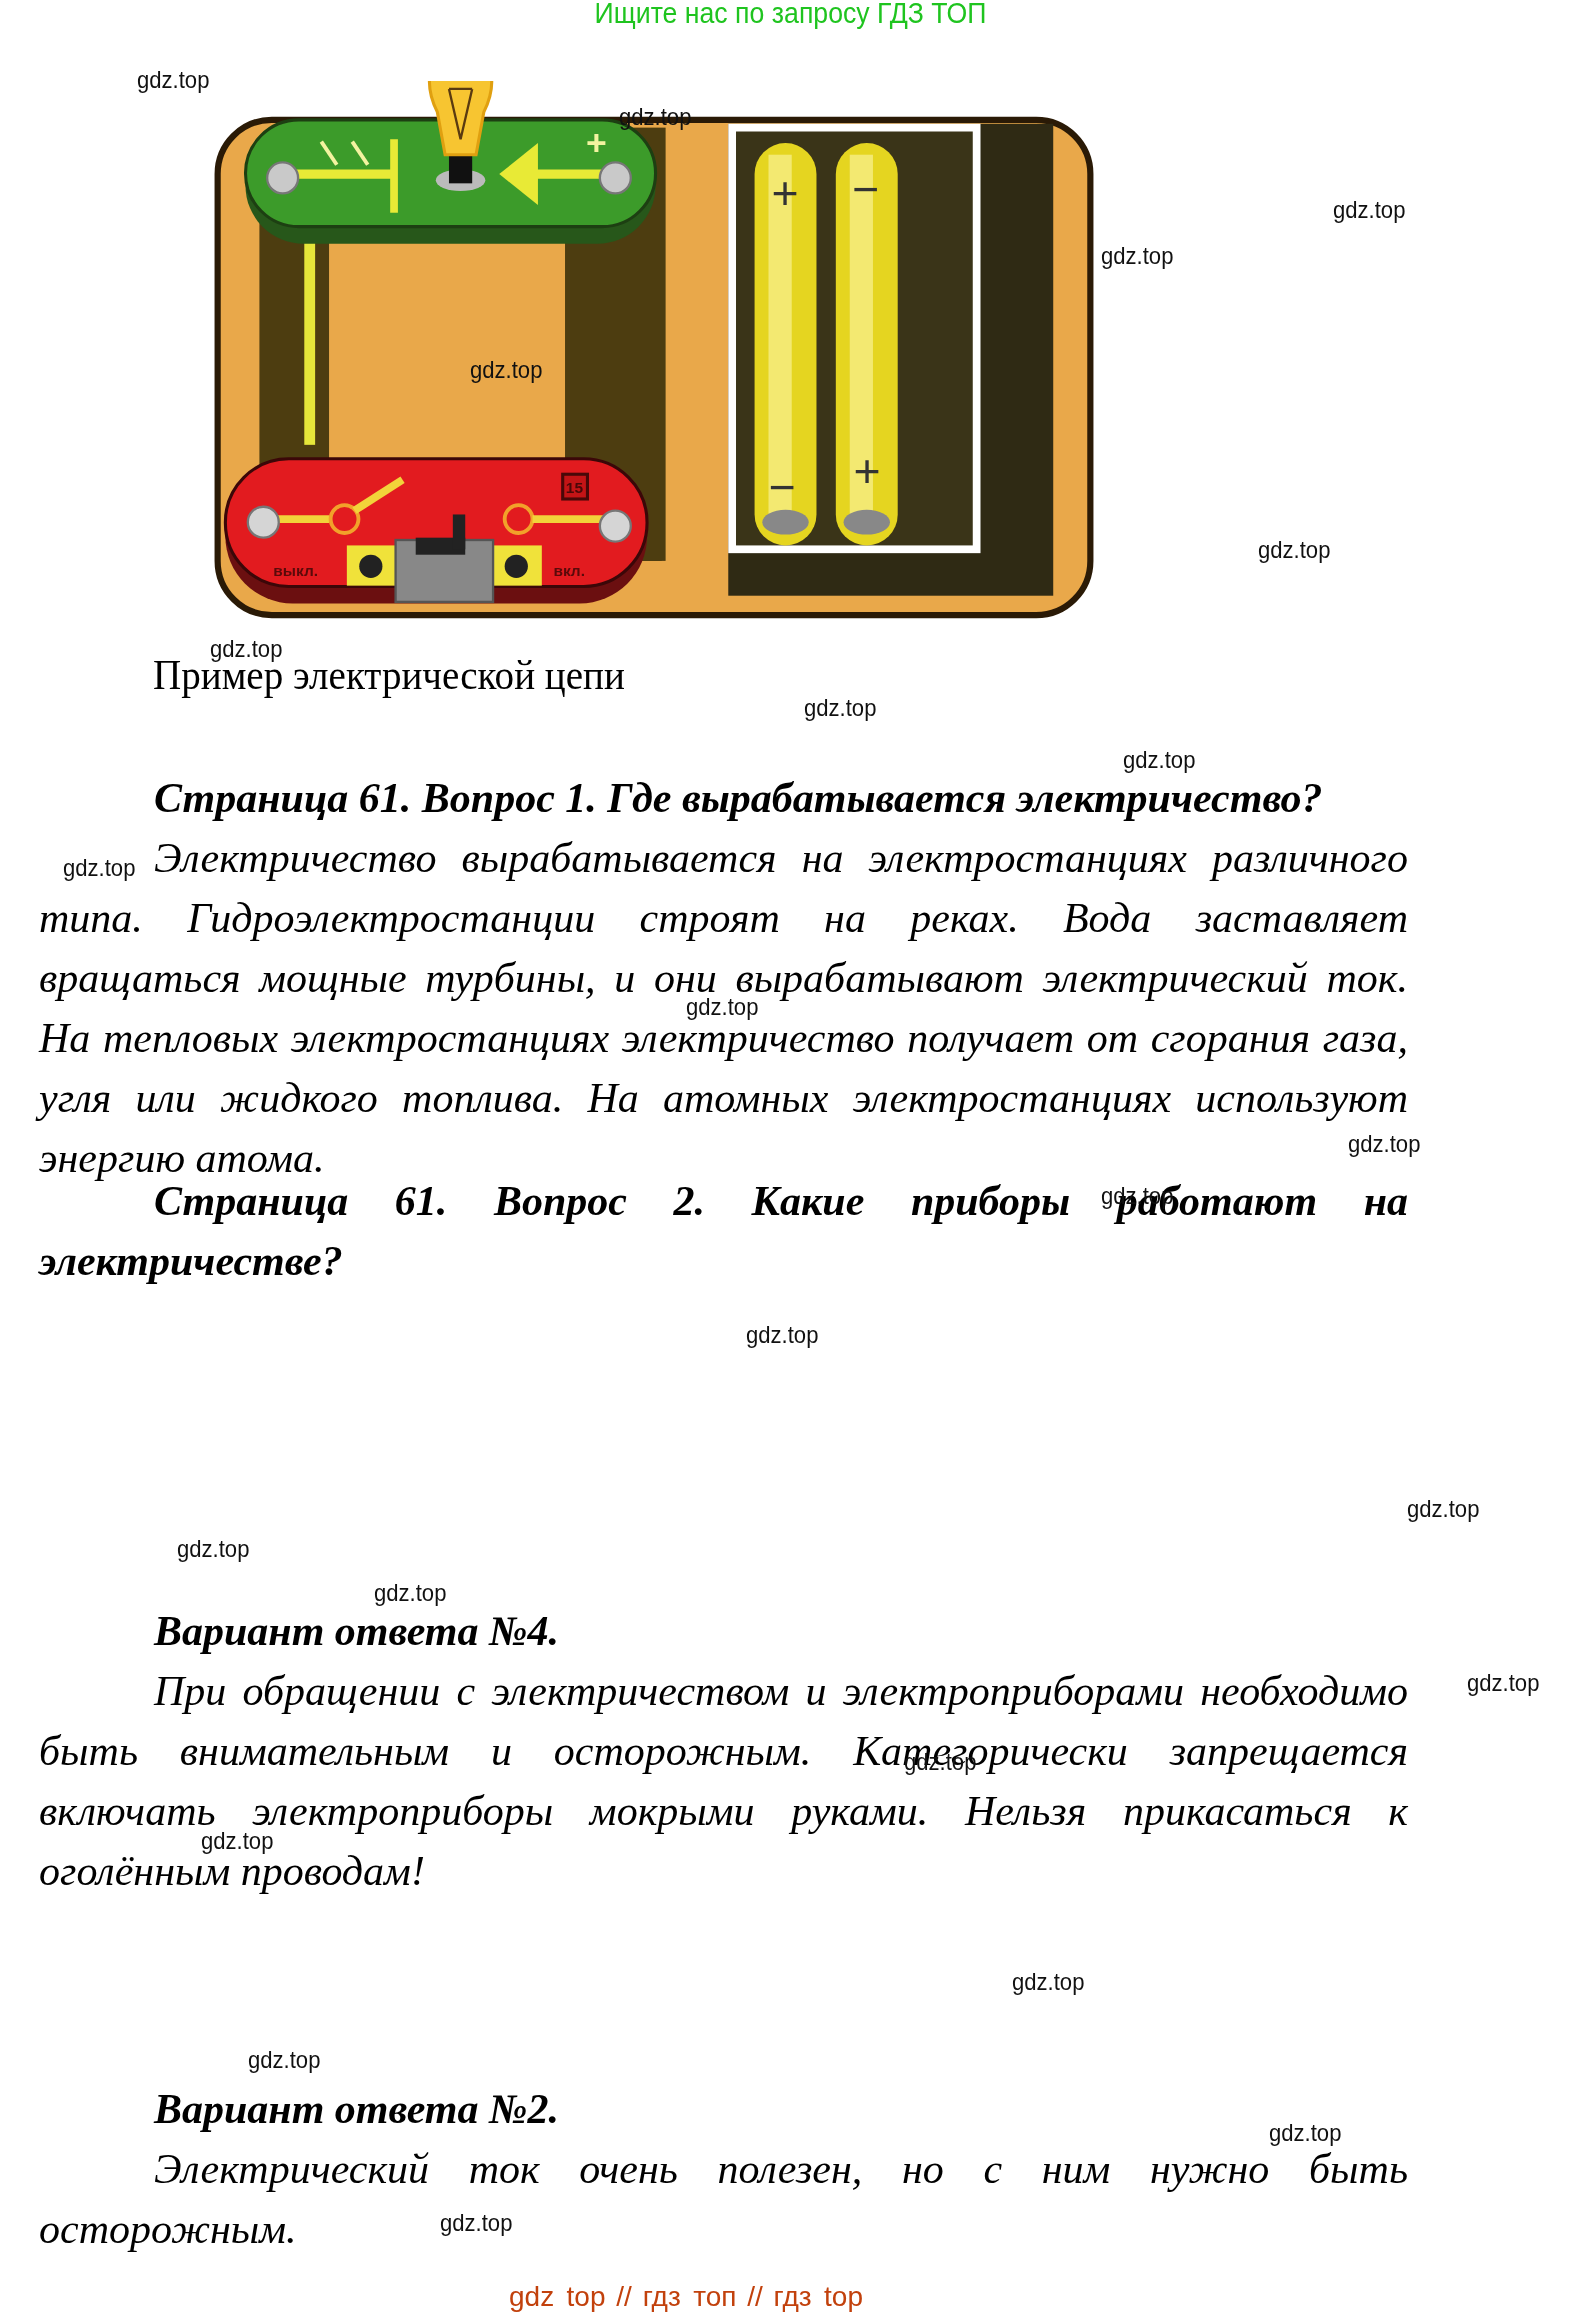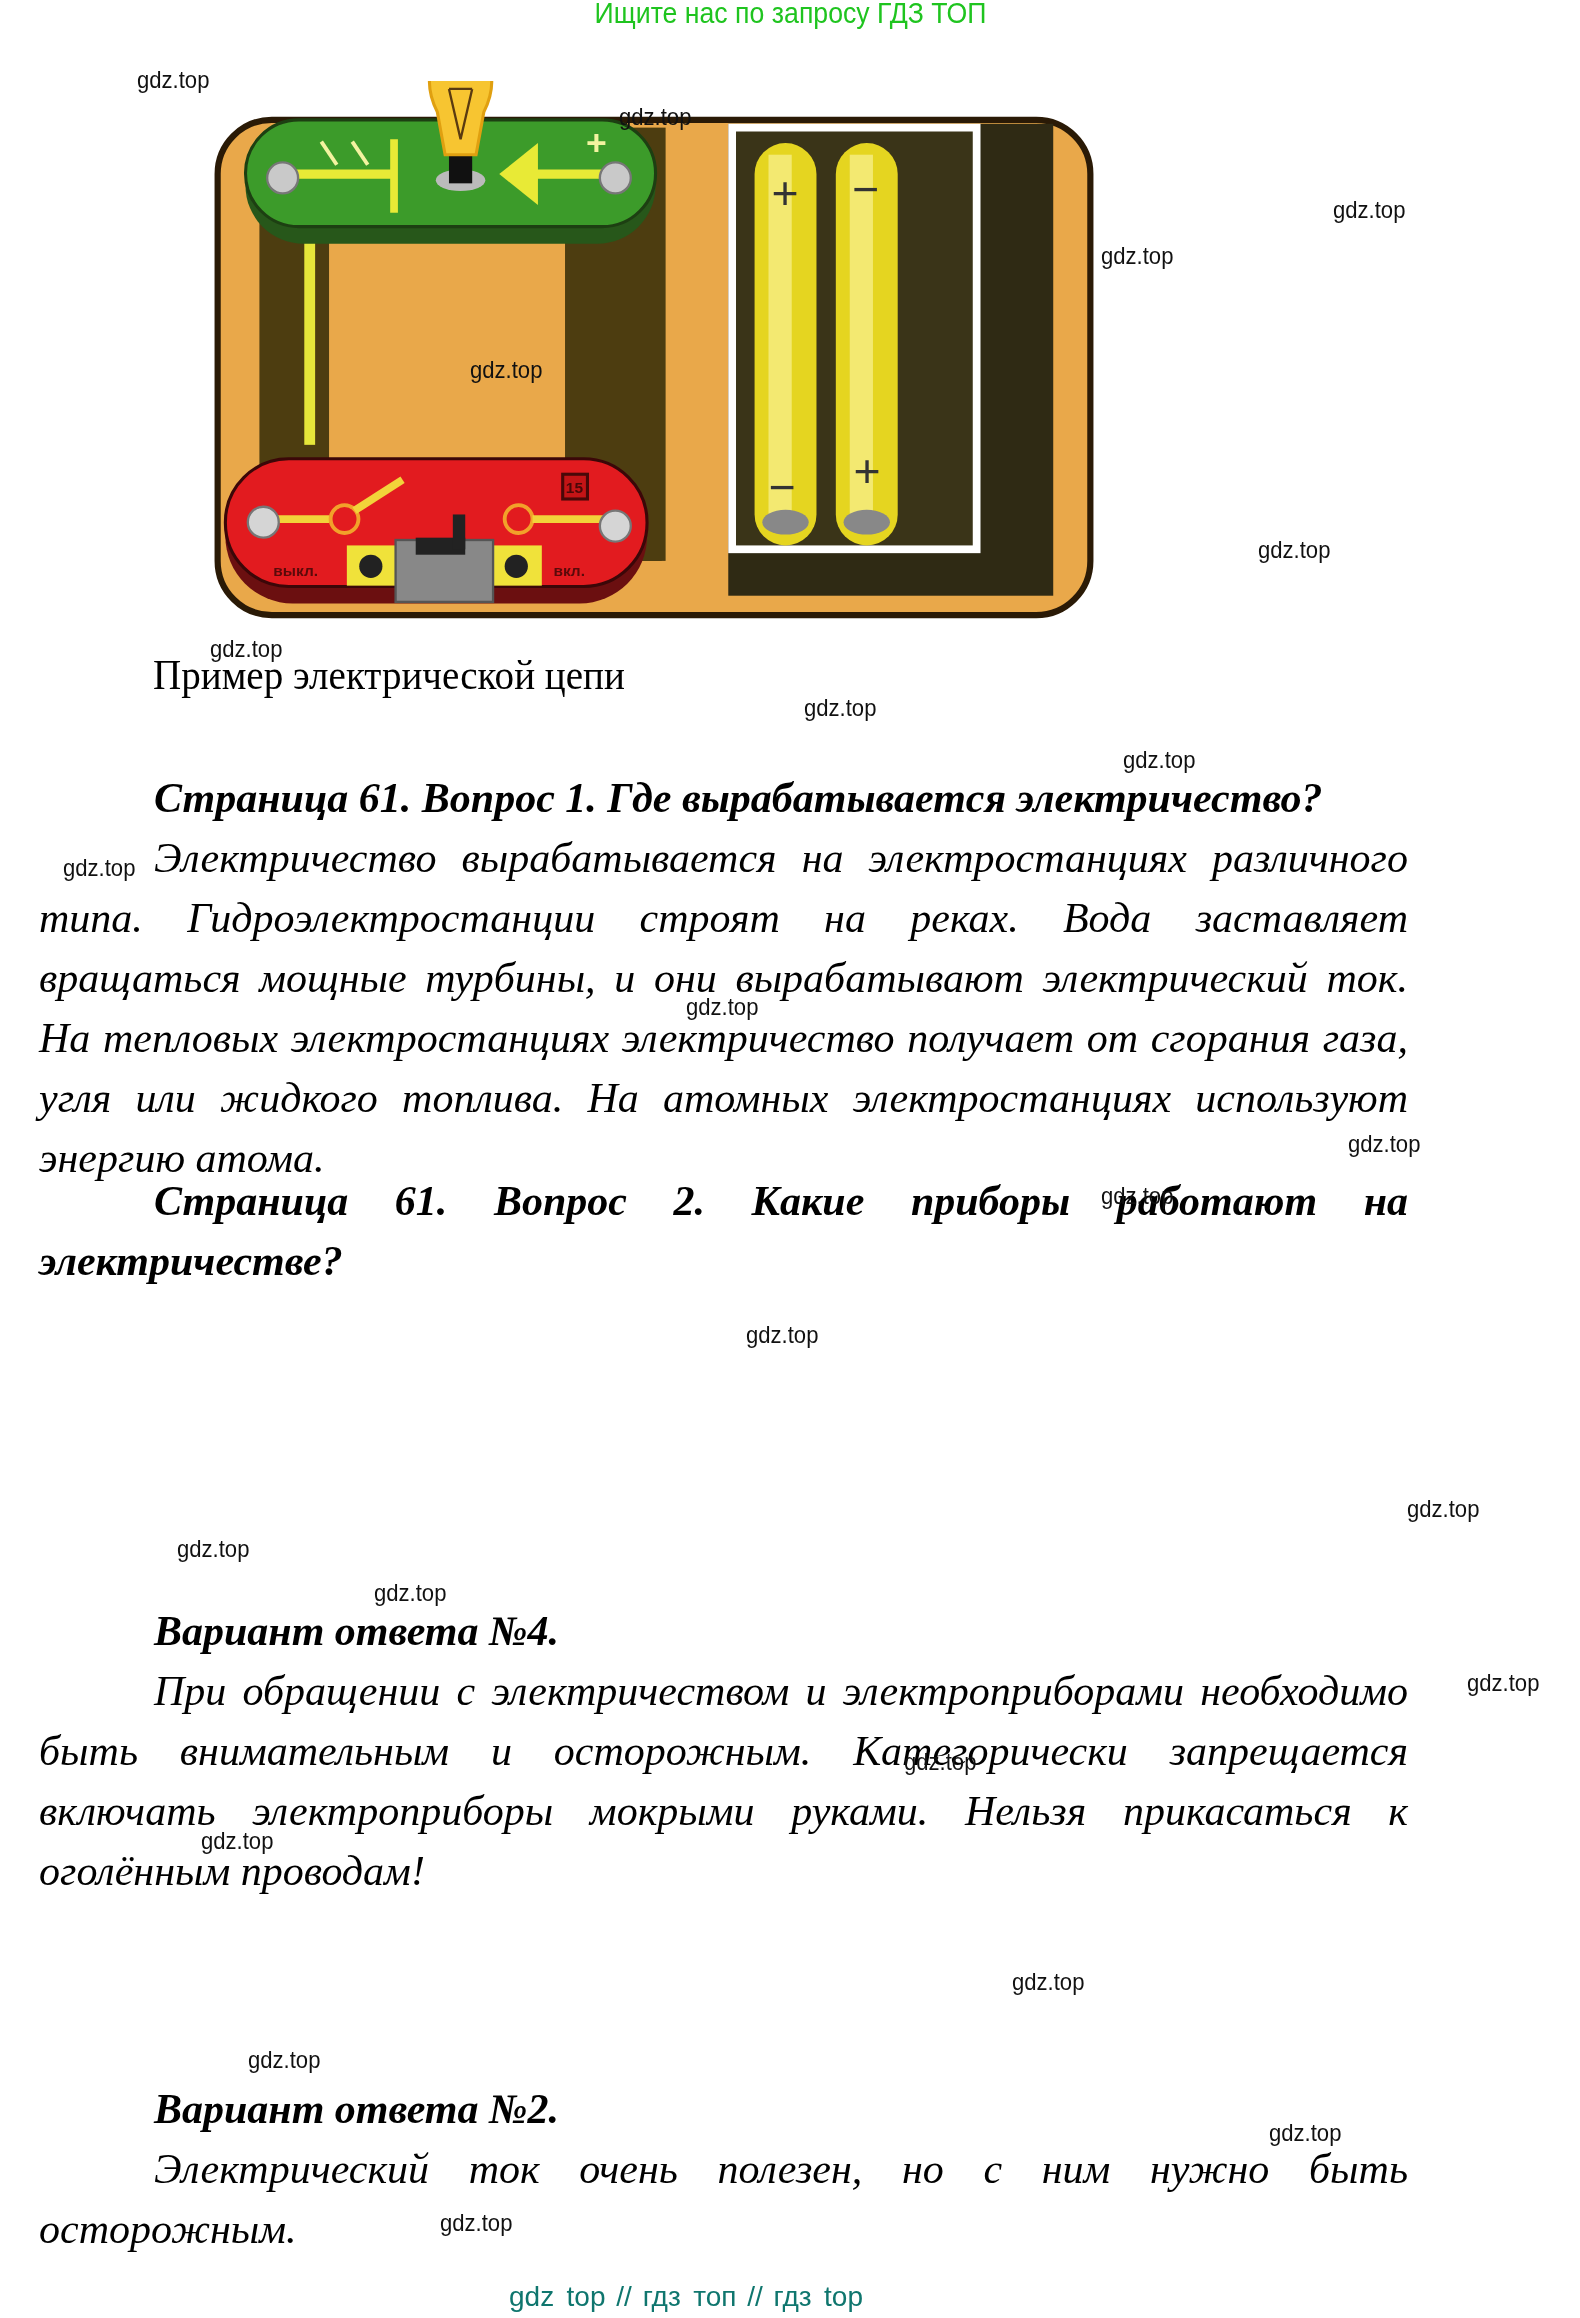--- a/index.html
+++ b/index.html
@@ -4,21 +4,21 @@
 <style>
   html, body { margin:0; padding:0; background:#ffffff; }
   body { width:1581px; height:2319px; position:relative; overflow:hidden; font-family:"Liberation Serif", serif; color:#000; }
   .header-note { position:absolute; top:-3.1px; left:0; width:1581px; text-align:center; font-family:"Liberation Sans", sans-serif; font-size:29px; color:#1fc41f; transform:scaleX(0.92); transform-origin:center top; }
   .wm { position:absolute; font-family:"Liberation Sans", sans-serif; font-size:24px; color:#111; white-space:nowrap; transform:scaleX(0.92); transform-origin:left top; line-height:1; }
   .figure { position:absolute; left:213px; top:81px; width:882px; height:542px; }
   .caption { position:absolute; left:153px; top:650px; font-size:42px; line-height:1.2; transform:scaleX(0.93); transform-origin:left top; white-space:nowrap; }
   .block { position:absolute; left:39px; width:1369px; font-size:42px; line-height:60px; text-align:justify; text-align-last:left; }
   .block p { margin:0; text-indent:115px;font-style:italic; }
   .h { font-weight:bold; }
-  .footer { position:absolute; top:2281px; left:0; width:1372px; text-align:center; font-family:"Liberation Sans", sans-serif; font-size:28px; color:#0f766e; word-spacing:4.6px; }
+  .footer { position:absolute; top:2281px; left:0; width:1372px; text-align:center; font-family:"Liberation Sans", sans-serif; font-size:28px; color:#c2410c; word-spacing:4.6px; }
   .footer .sep { margin:0 10.8px; }
 </style>
 </head>
 <body>
 
 <div class="header-note">Ищите нас по запросу ГДЗ ТОП</div>
 
 <div class="figure">
   <svg width="882" height="542" viewBox="0 0 1140 700" xmlns="http://www.w3.org/2000/svg">
 

